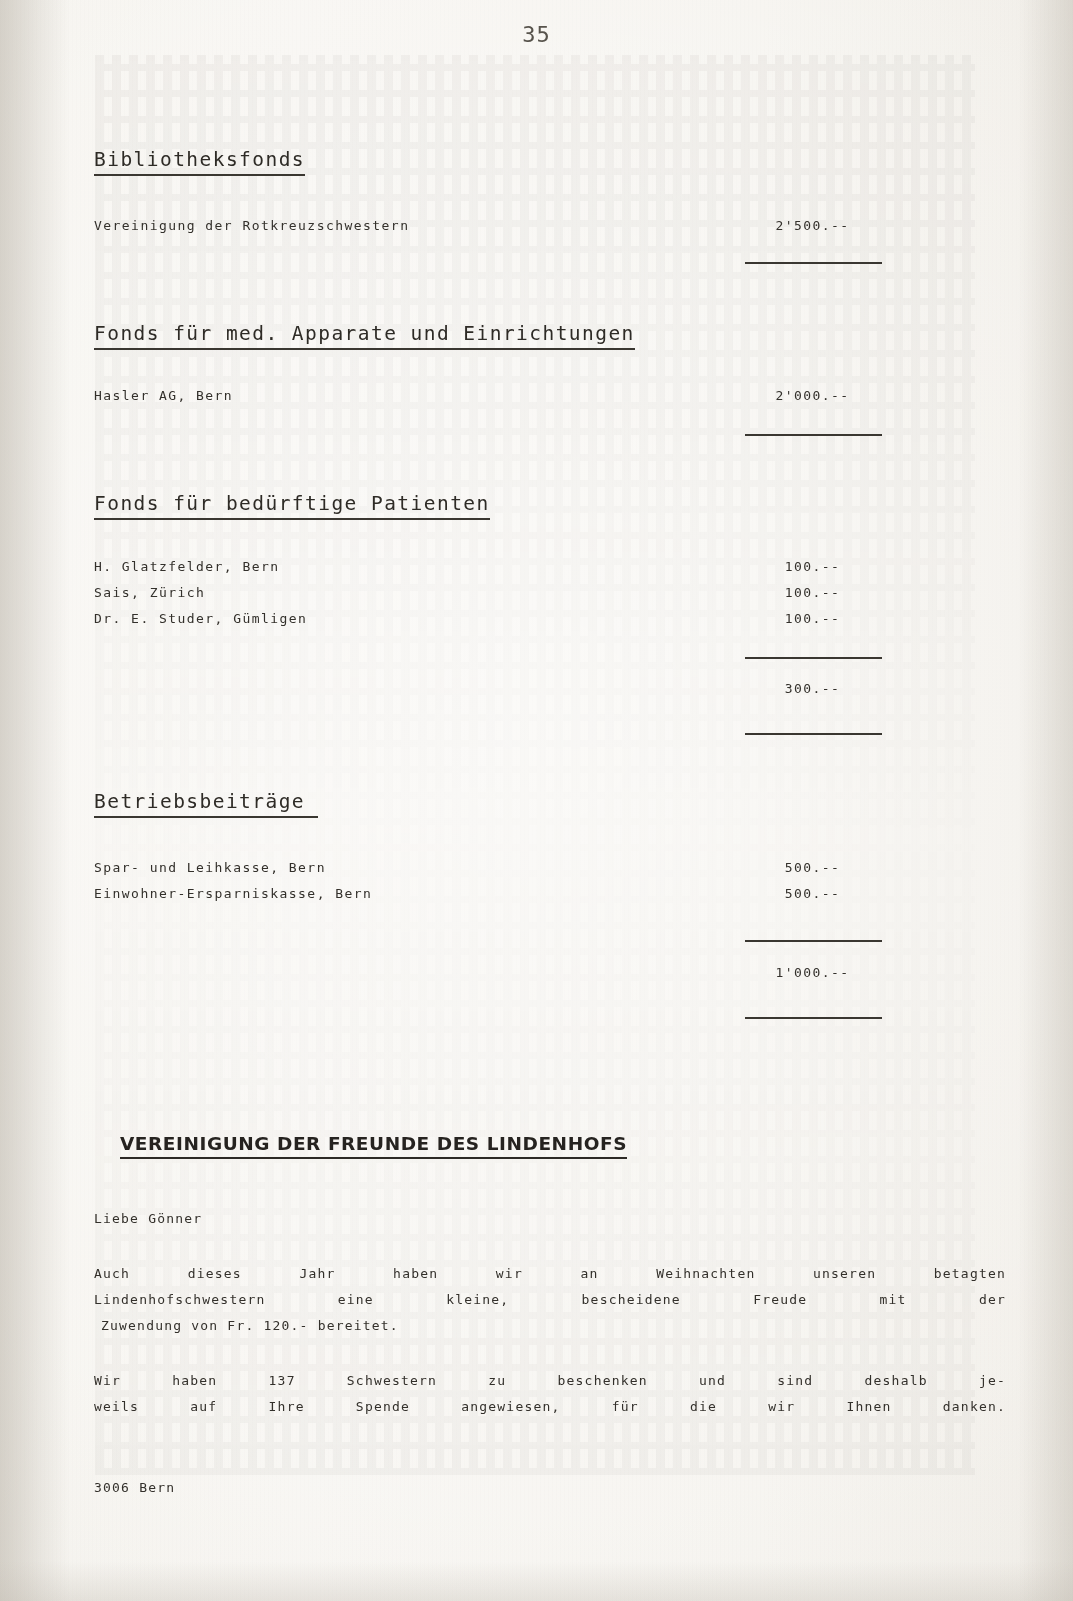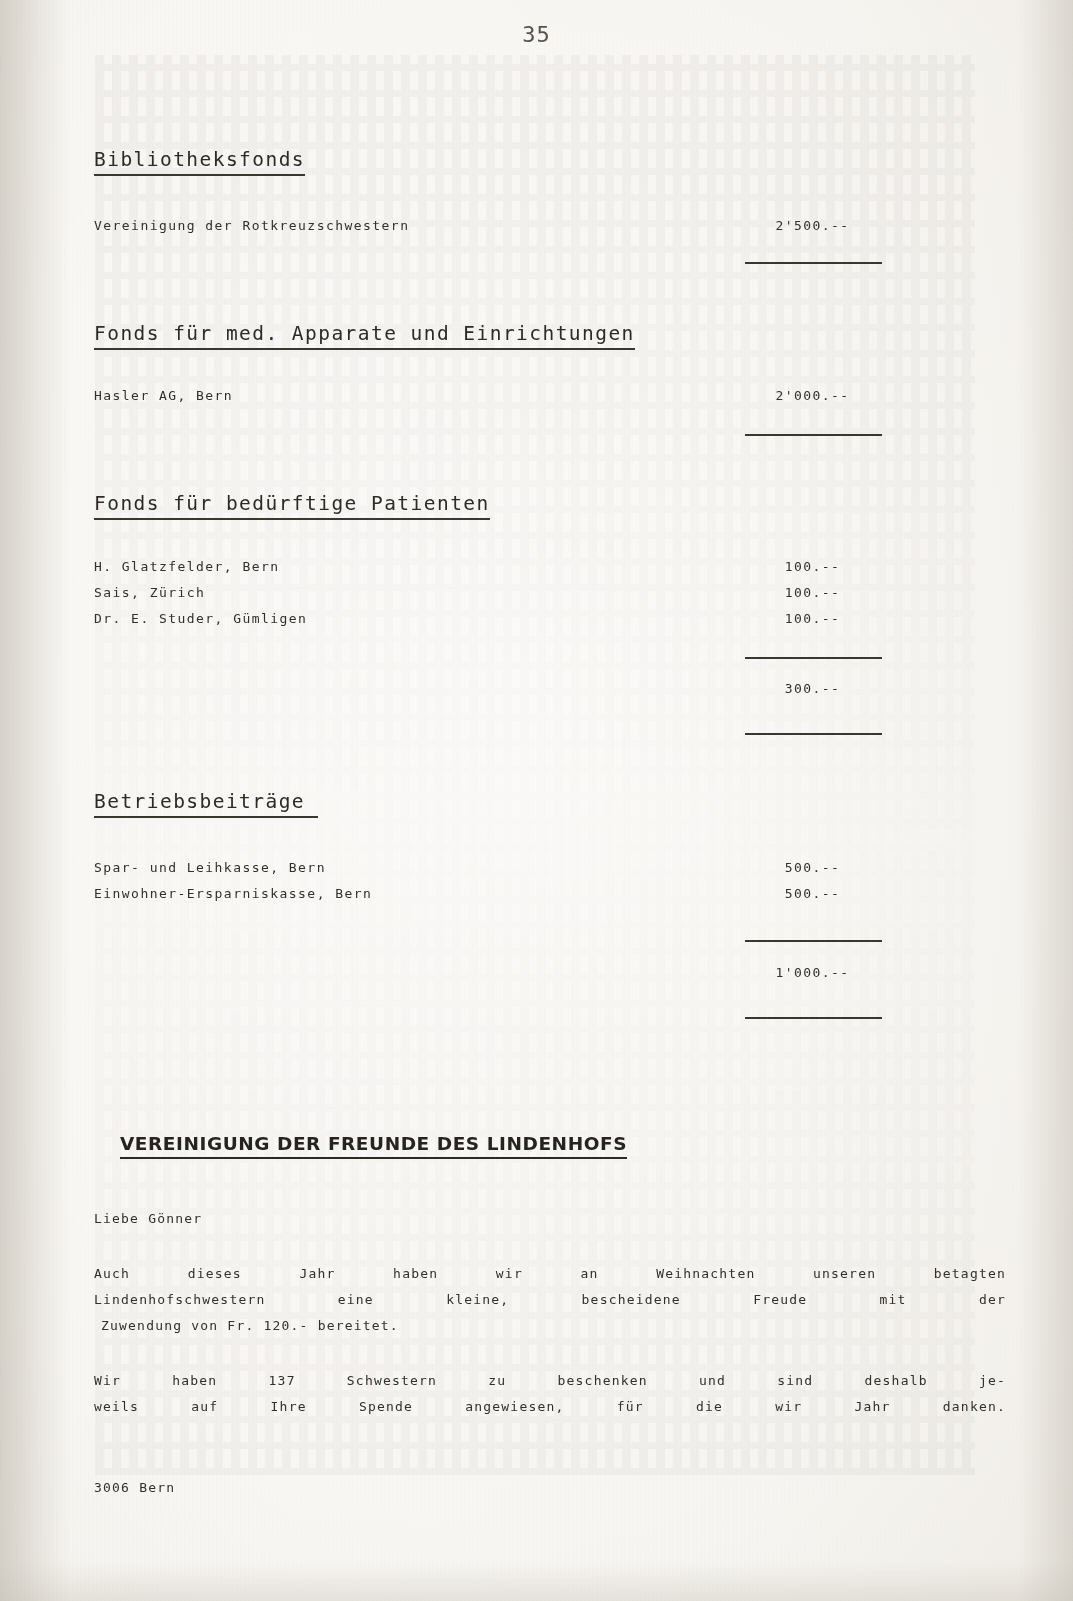--- a/index.html
+++ b/index.html
@@ -216,18 +216,18 @@
 
     <div class="tw letter-heading" style="top:1133px;margin-left:26px;">VEREINIGUNG DER FREUNDE DES LINDENHOFS</div>
 
     <div class="tw para-line" style="top:1211px;">Liebe Gönner</div>
 
     <div class="tw para-line justified" style="top:1292px;">Lindenhofschwestern eine kleine, bescheidene Freude mit der</div>
     <div class="tw para-line justified" style="top:1266px;">Auch dieses Jahr haben wir an Weihnachten unseren betagten</div>
     <div class="tw para-line indent1" style="top:1318px;">Zuwendung von Fr. 120.- bereitet.</div>
 
     <div class="tw para-line justified" style="top:1373px;">Wir haben 137 Schwestern zu beschenken und sind deshalb je-</div>
-    <div class="tw para-line justified" style="top:1399px;">weils auf Ihre Spende angewiesen, für die wir Jahr danken.</div>
+    <div class="tw para-line justified" style="top:1399px;">weils auf Ihre Spende angewiesen, für die wir Ihnen danken.</div>
 
     <div class="tw para-line" style="top:1480px;">3006 Bern</div>
 
   </div>
 </div>
 
 </body></html>

